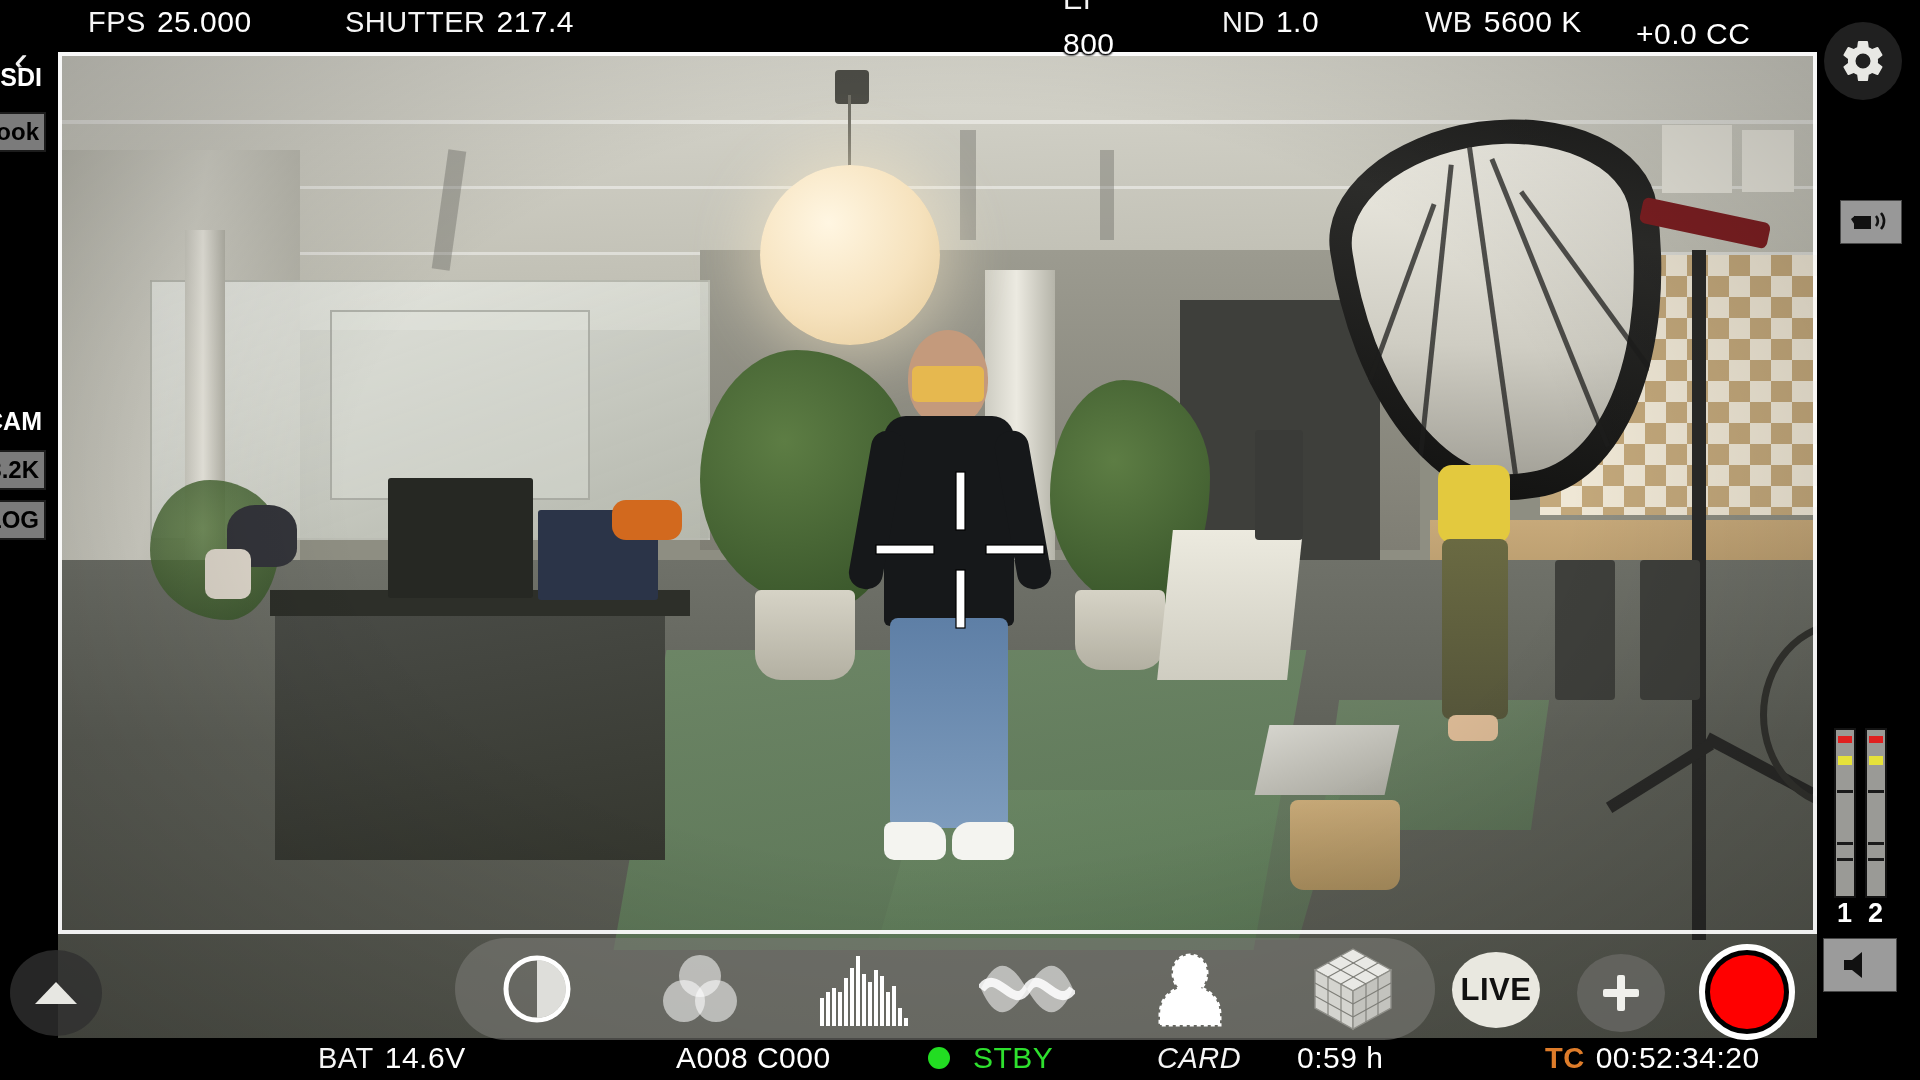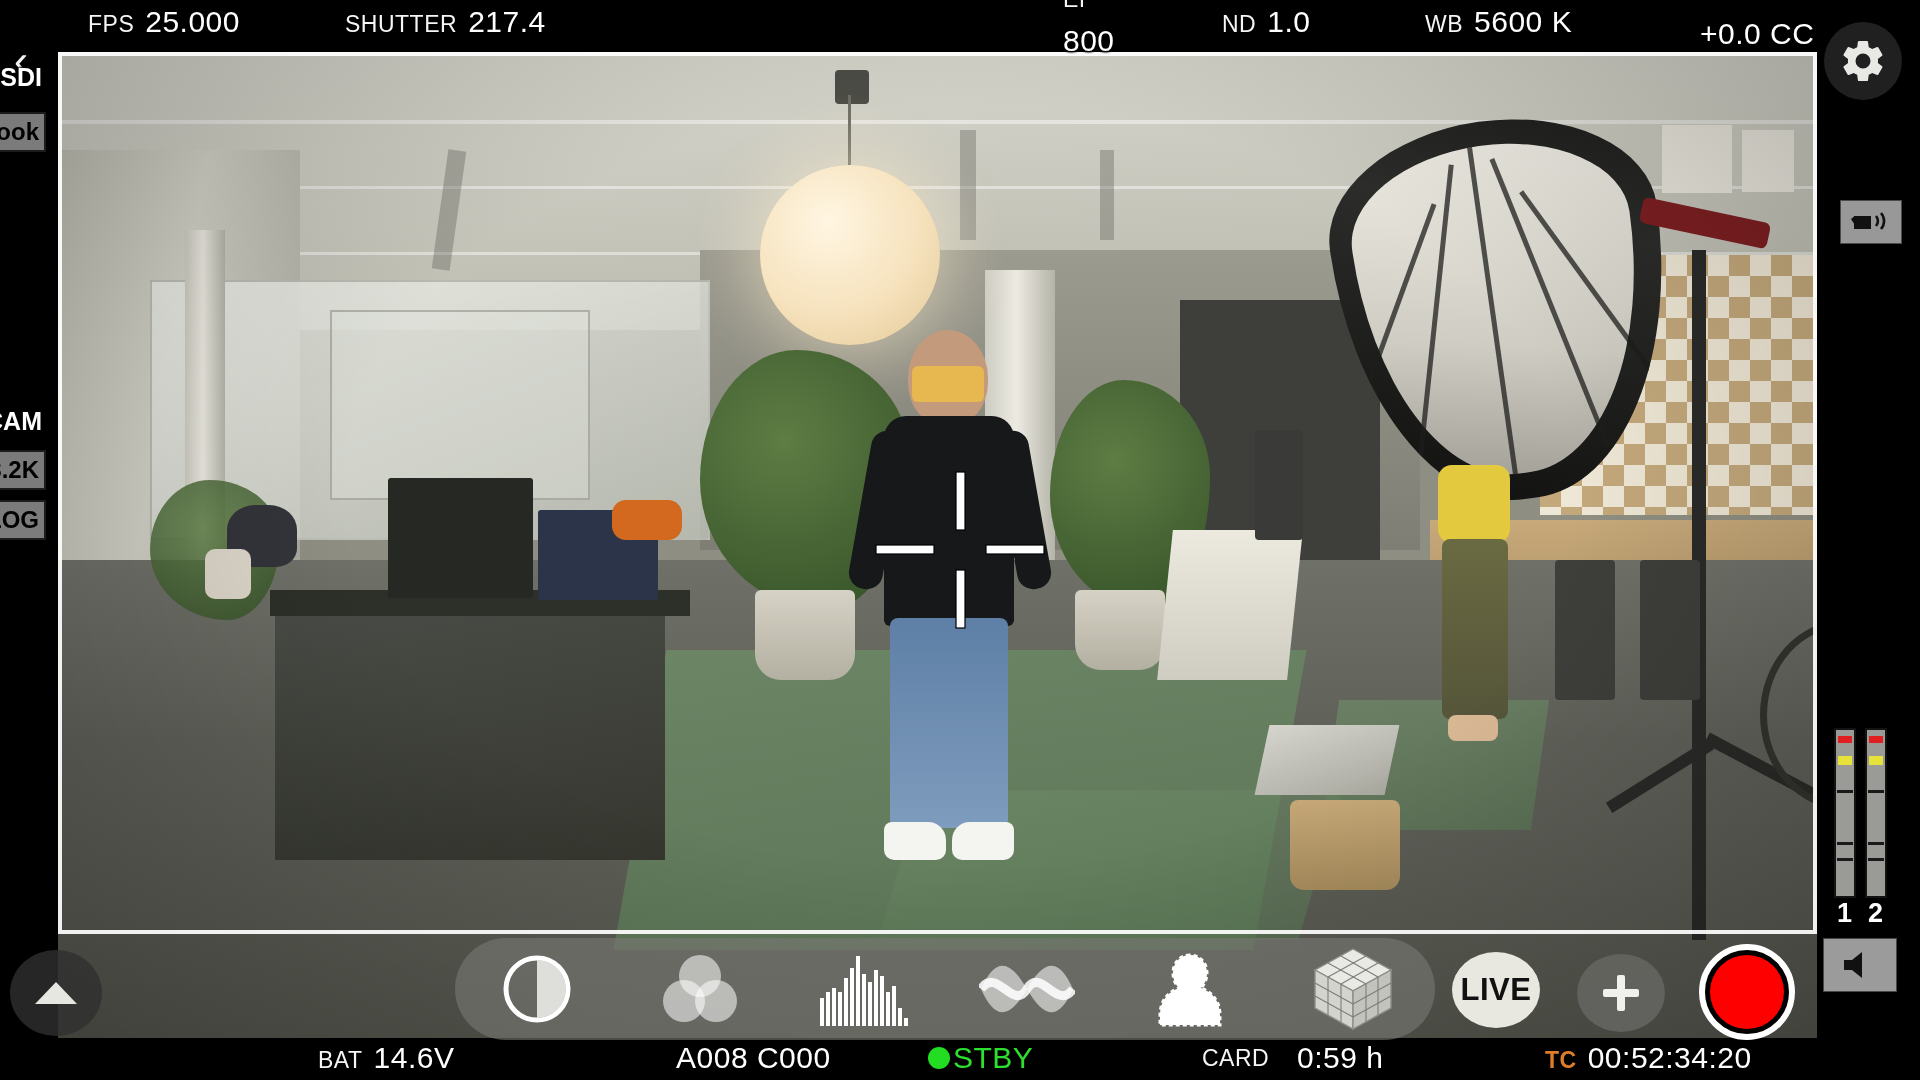--- a/index.html
+++ b/index.html
@@ -142,21 +142,21 @@
   
   .topbar{
     position:absolute; left:0; top:0; width:1920px; height:44px;
     display:flex; align-items:center; z-index:40;
     color:#fff;
   }
   .osd-txt{
     text-shadow:0 0 3px #000, 1px 1px 2px #000, -1px 1px 2px #000, 1px -1px 2px #000, -1px -1px 2px #000;
     white-space:nowrap;
   }
-  .lbl{ font-size:23px; font-weight:400; letter-spacing:.5px; opacity:.96; }
+  .lbl{ font-size:29px; font-weight:400; letter-spacing:.5px; opacity:.96; }
   .val{ font-size:30px; font-weight:400; letter-spacing:.5px; }
   .grp{ display:flex; align-items:baseline; gap:11px; }
 
   
   .leftrail{ position:absolute; left:0; top:0; width:58px; height:1080px; z-index:45; }
   .rail-btn{
     position:absolute; left:-24px; width:70px; height:40px;
     background:rgba(150,150,150,.82);
     border:2px solid #1c1c1c;
     color:#000; font-size:24px; font-weight:700;
@@ -384,21 +384,21 @@
       <span class="val">800</span>
     </div>
     <div class="grp osd-txt" style="position:absolute;left:1222px;">
       <span class="lbl">ND</span>
       <span class="val">1.0</span>
     </div>
     <div class="grp osd-txt" style="position:absolute;left:1425px;">
       <span class="lbl">WB</span>
       <span class="val">5600 K</span>
     </div>
-    <div class="grp osd-txt" style="position:absolute;left:1700px;margin-top:24px;">
+    <div class="grp osd-txt" style="position:absolute;left:1636px;margin-top:24px;">
       <span class="val">+0.0 CC</span>
     </div>
   </div>
 
   <div class="leftrail">
     <div class="back-chev">‹</div>
     <div class="rail-lab osd-txt" style="top:60px;">SDI</div>
     <div class="rail-btn" style="top:112px;">Look</div>
     <div class="rail-lab osd-txt" style="top:404px;">CAM</div>
     <div class="rail-btn" style="top:450px;">8.2K</div>
@@ -536,25 +536,25 @@
   <div class="recbtn">
     <div class="recdot"></div>
   </div>
 
   <div class="botbar">
     <div class="grp osd-txt" style="position:absolute;left:318px;">
       <span class="lbl">BAT</span>
       <span class="val">14.6V</span>
     </div>
     <div class="osd-txt val" style="position:absolute;left:676px;">A008 C000</div>
-    <div class="osd-txt" style="position:absolute;left:928px;display:flex;align-items:center;gap:0;">
+    <div class="osd-txt" style="position:absolute;left:928px;display:flex;align-items:center;gap:20px;">
       <span class="stby-dot"></span>
       <span class="val green">STBY</span>
     </div>
-    <div class="grp osd-txt" style="position:absolute;left:1202px;">
+    <div class="grp osd-txt" style="position:absolute;left:1157px;font-style:italic;">
       <span class="lbl">CARD</span>
     </div>
     <div class="osd-txt val" style="position:absolute;left:1297px;">0:59 h</div>
     <div class="grp osd-txt" style="position:absolute;left:1545px;">
       <span class="lbl orange" style="font-weight:700;">TC</span>
       <span class="val">00:52:34:20</span>
     </div>
   </div>
 
 </div>

